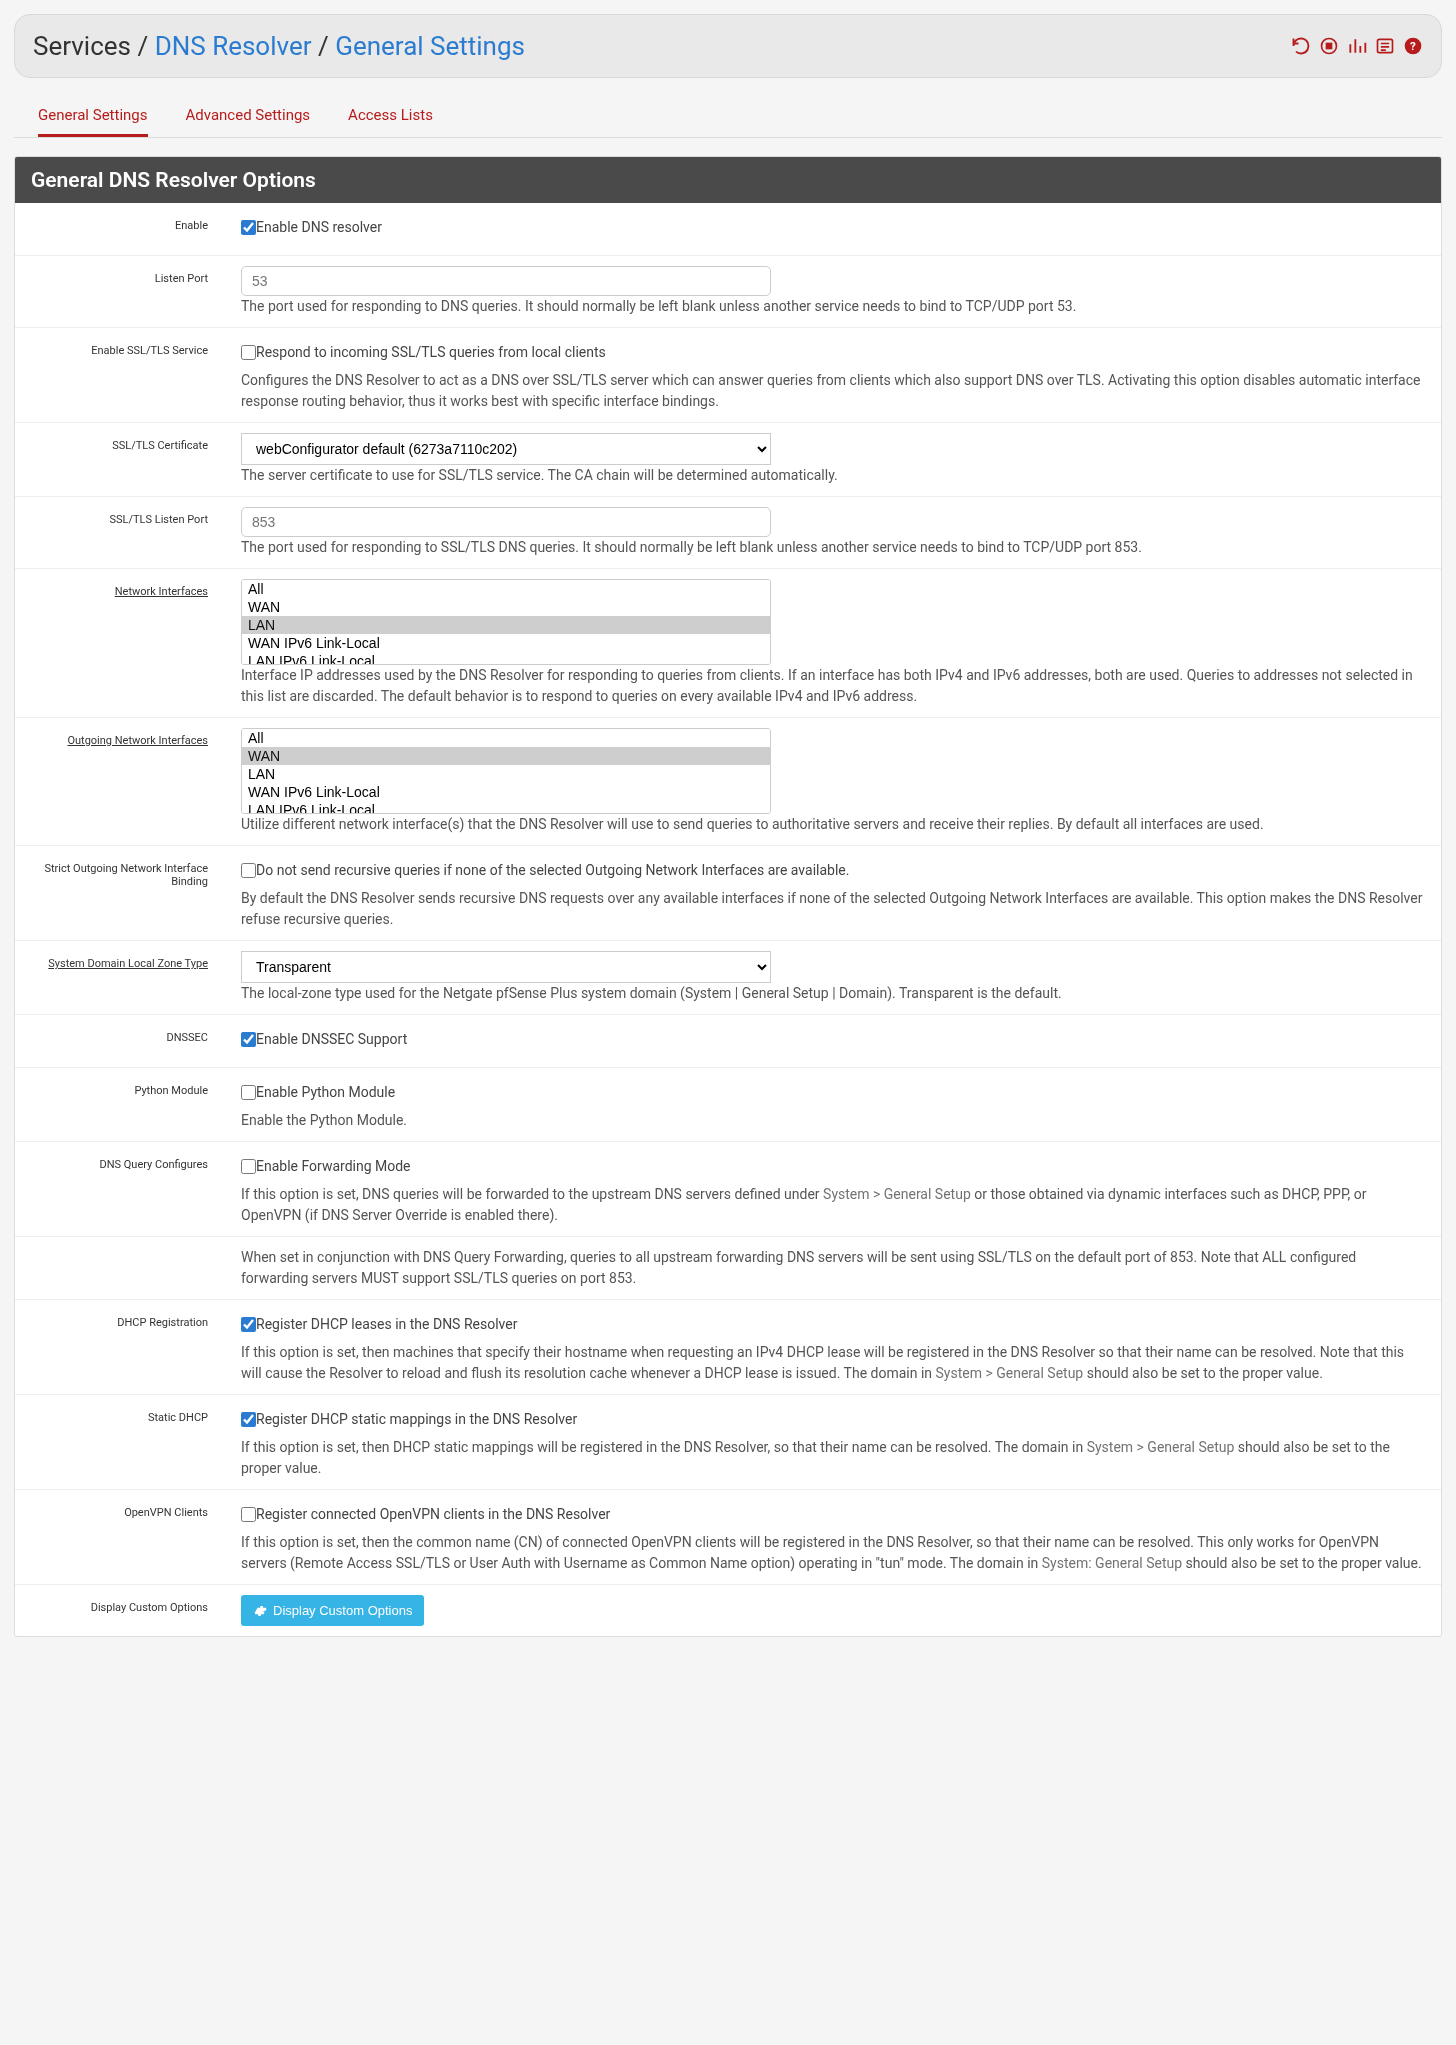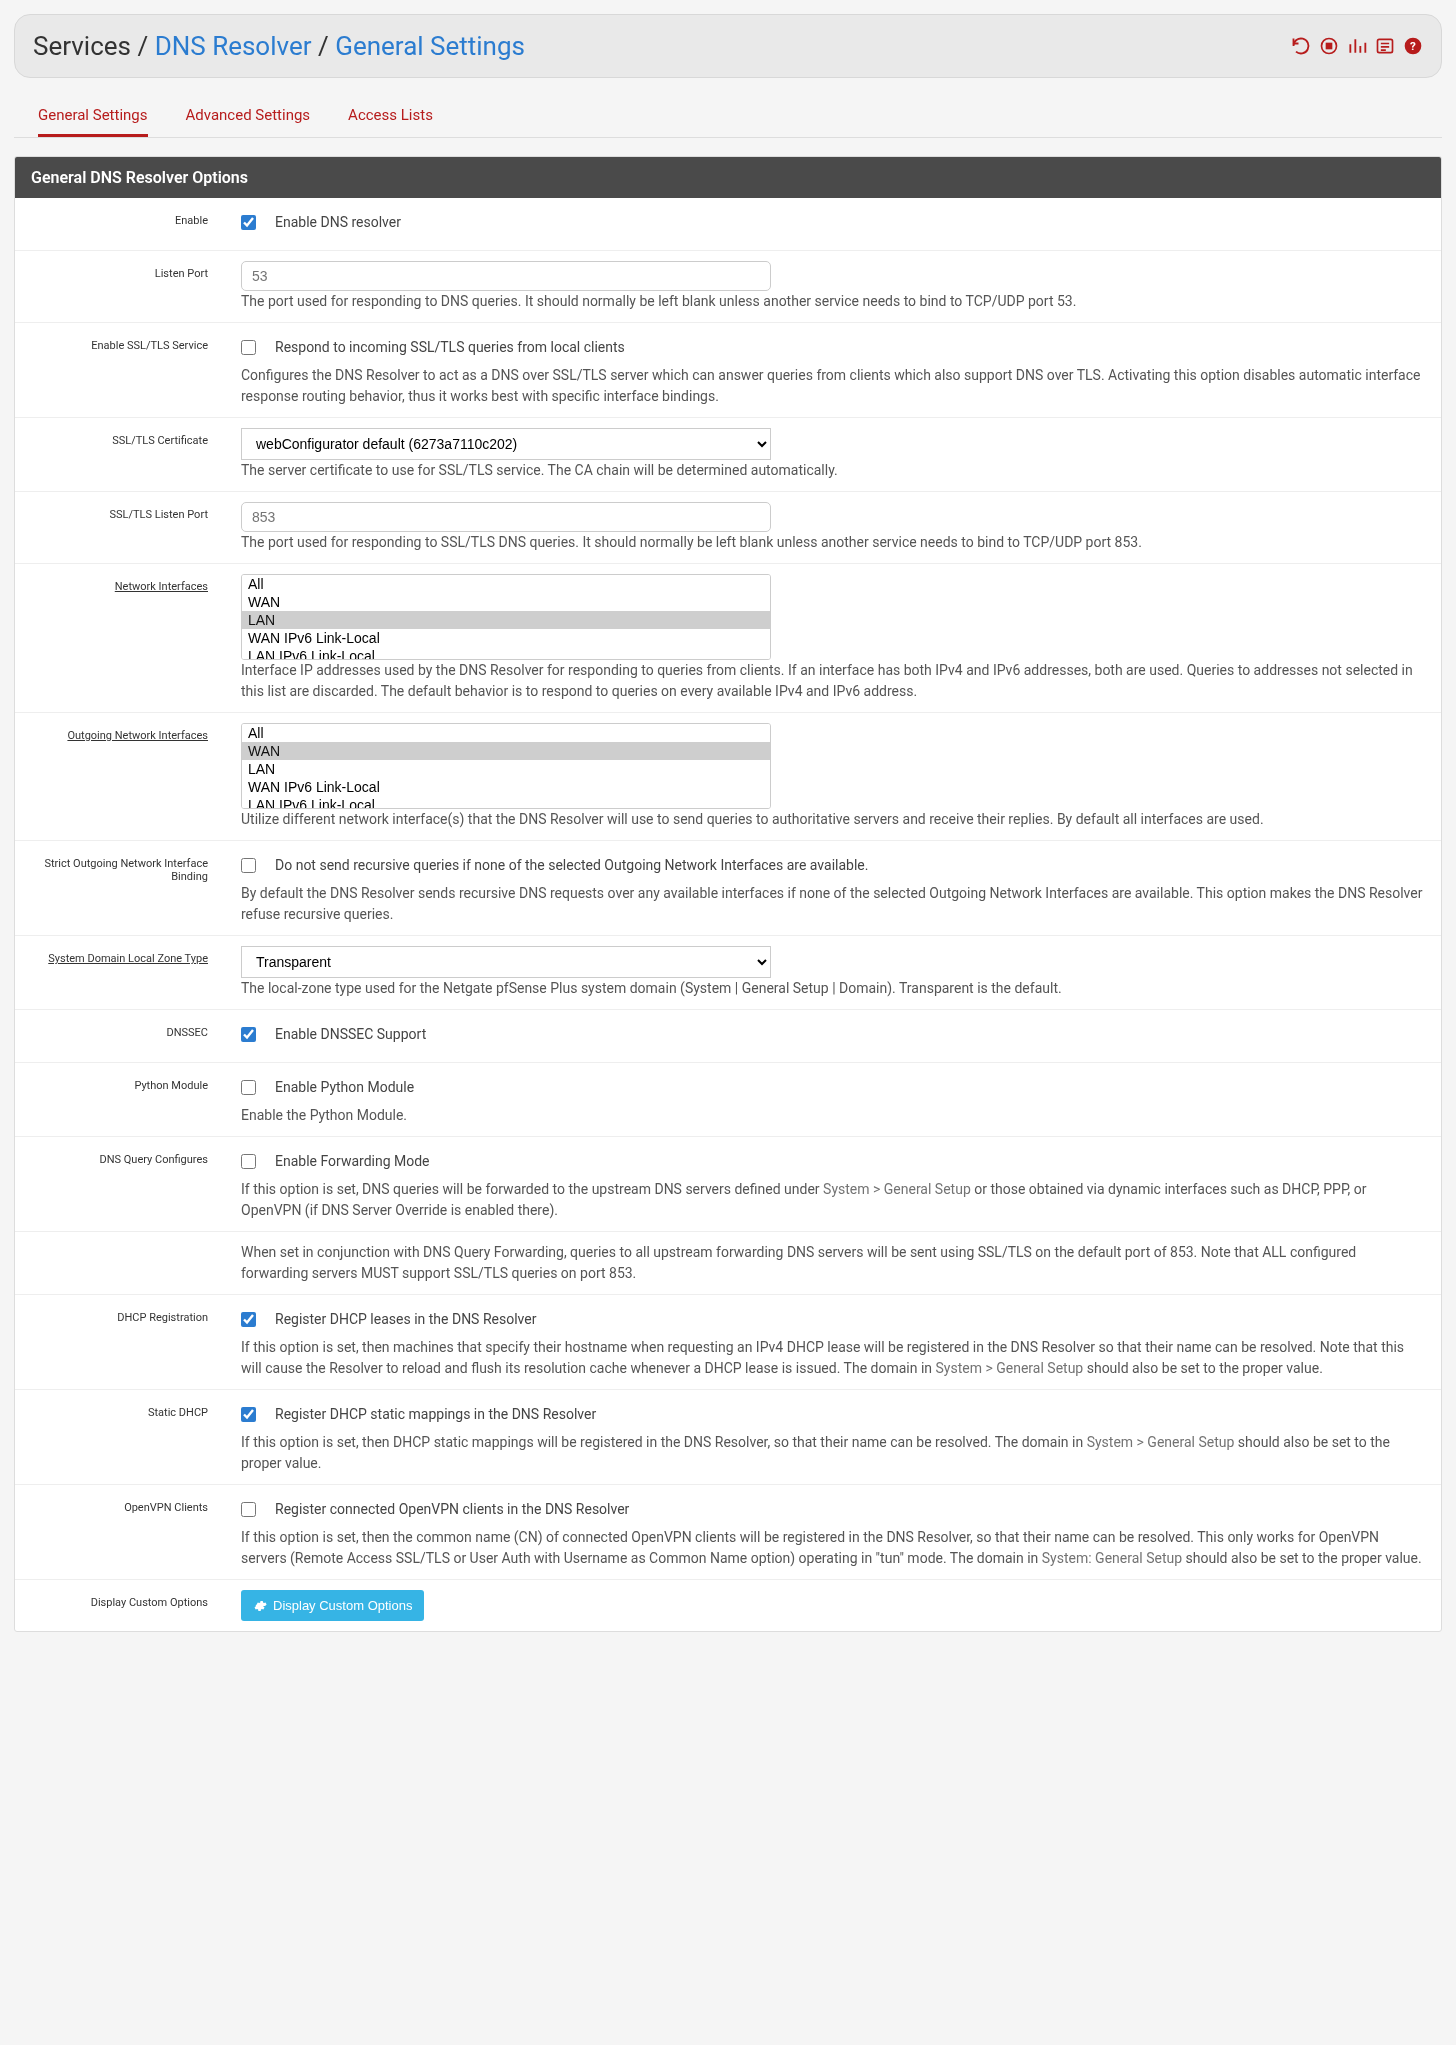--- a/index.html
+++ b/index.html
@@ -9,27 +9,27 @@
   .breadcrumb { font-size: 26px; font-weight: 400; color: #333; }
   .breadcrumb a { color: #2b7cd0; text-decoration: none; }
   .breadcrumb .sep { color: #333; }
   .hdr-icons { display: flex; gap: 8px; color: #b71c1c; font-size: 18px; }
   .hdr-icons span { cursor: pointer; display:flex; align-items:center; }
   .hdr-icons svg { width: 20px; height:20px; }
   .tabs { display: flex; gap: 38px; border-bottom: 1px solid #ddd; padding-left: 24px; margin-bottom: 18px; }
   .tab { color: #b71c1c; font-size: 15px; padding: 10px 0; cursor: pointer; }
   .tab.active { border-bottom: 3px solid #b71c1c; }
   .panel { background: #fff; border: 1px solid #ddd; border-radius: 3px; overflow: hidden; }
-  .panel-head { background: #4a4a4a; color: #fff; font-size: 16px; font-weight: 600; padding: 11px 16px; }
+  .panel-head { background: #4a4a4a; color: #fff; font-size: 21px; font-weight: 600; padding: 11px 16px; }
   .form-row { display: flex; border-bottom: 1px solid #eee; padding: 10px 16px; align-items: flex-start; }
   .form-row:last-child { border-bottom: none; }
   .form-label { width: 210px; text-align: right; padding-right: 33px; padding-top: 6px; font-weight: 400; color: #333; font-size: 11px; flex-shrink: 0; }
   .form-label.underline a { text-decoration: underline; color: #333; }
   .form-body { flex: 1; font-size: 14px; color: #444; }
-  .form-body .check-line { display: flex; align-items: center; gap: 19px; margin-bottom: 4px; min-height: 28px; }
+  .form-body .check-line { display: flex; align-items: center; gap: 0; margin-bottom: 4px; min-height: 28px; }
   .form-body .help-text { color: #555; font-size: 14px; line-height: 1.5; }
   .form-body .help-text a { color: #737373; text-decoration: none; }
   input[type=text] { width: 530px; padding: 6px 10px; border: 1px solid #ccc; border-radius: 5px; font-size: 14px; color: #777; }
   select.single { width: 530px; padding: 6px 10px; border: 1px solid #ccc; border-radius: 0; font-size: 14px; background: #fff; }
   select.multi { width: 530px; height: 86px; border: 1px solid #ccc; border-radius: 3px; font-size: 14px; background:#fff; }
   select.multi option { padding: 1px 6px; }
   input[type=checkbox] { width: 15px; height: 15px; accent-color: #2b7cd0; }
   .btn-info { background: #36b4e5; color: #fff; border: none; padding: 8px 12px; font-size: 13px; border-radius: 3px; cursor: pointer; display: inline-flex; align-items: center; gap: 6px; }
   .btn-info svg { width: 14px; height: 14px; fill: #fff; }
   .form-row.nolabel .form-label { visibility: hidden; }

